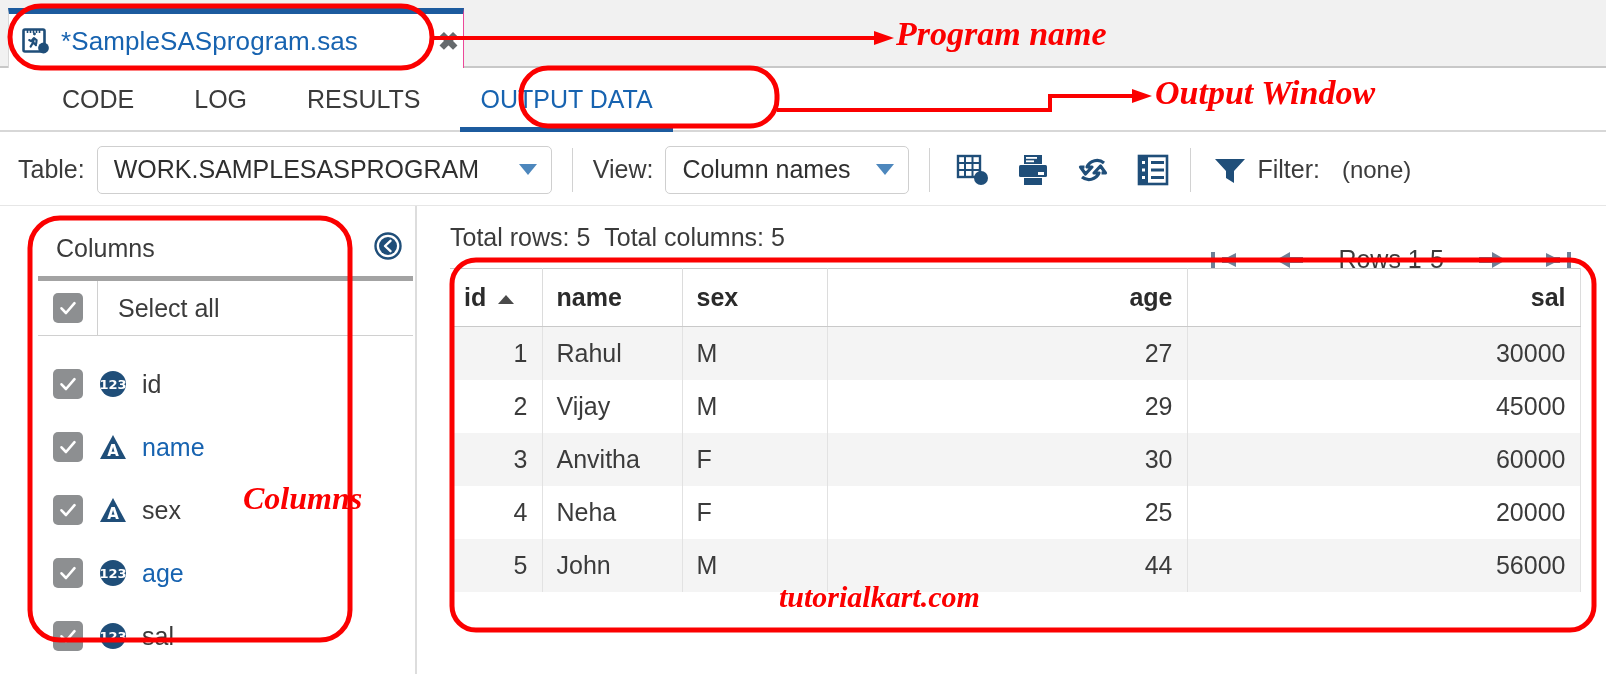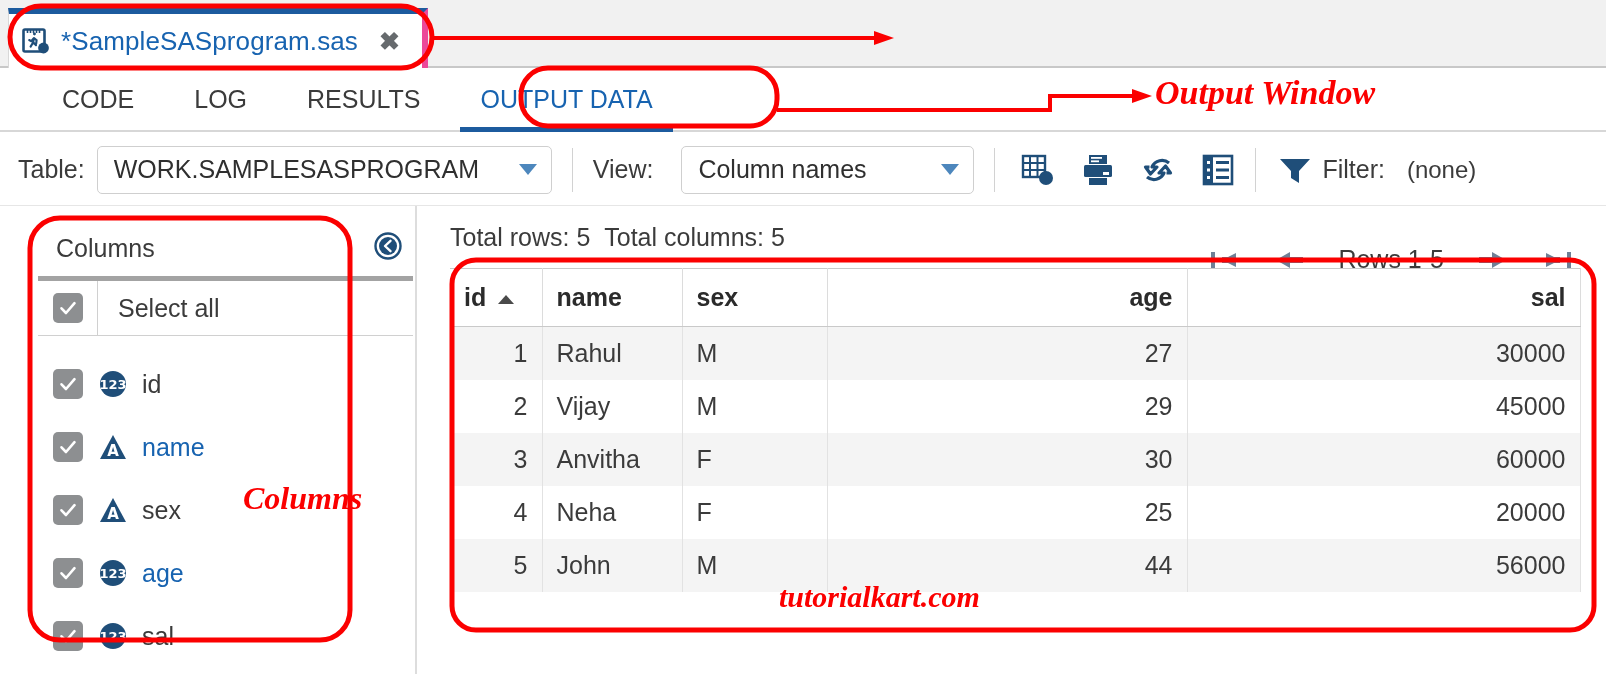--- a/index.html
+++ b/index.html
@@ -13,27 +13,27 @@
     position:relative;
   }
 
   
   #tabstrip{
     position:absolute; left:0; top:0; width:1606px; height:68px;
     background:#f1f1f1;
     border-bottom:2px solid #c8c8c8;
   }
   #program-tab{
-    position:absolute; left:8px; top:8px; width:420px; height:60px;
+    position:absolute; left:8px; top:8px; width:456px; height:60px;
     background:#ffffff;
     border-top:6px solid #1c5b9e;
     border-left:1px solid #d8d8d8;
-    border-right:6px solid #ec4899;
+    border-right:1px solid #ec4899;
     display:flex; align-items:center; gap:10px;
-    padding:0 18px 0 12px;
+    padding:0 0 0 12px;
   }
   #program-tab .tab-title{
     font-size:26px; color:#1763b0; white-space:nowrap;
     letter-spacing:.1px;
   }
   #tab-close{
     margin-left:auto; font-size:25px; font-weight:bold; color:#666a6d;
     line-height:1; cursor:pointer; padding:0 4px;
   }
   .sas-icon{ width:30px; height:30px; flex:0 0 30px; }
@@ -63,21 +63,21 @@
     padding-left:18px;
     border-bottom:1px solid #e6e6e6;
   }
   .tb-label{ font-size:25px; color:#3b3b3b; margin-right:12px; white-space:nowrap; }
   .combo{
     height:48px; border:1px solid #cfcfcf; border-radius:5px; background:#fff;
     display:flex; align-items:center; padding:0 14px 0 16px;
     font-size:25px; color:#2f2f2f; white-space:nowrap;
   }
   #table-combo{ width:455px;text-align:center; }
-  #view-combo{ width:293px; margin-left:16px; }
+  #view-combo{ width:244px; margin-left:0; }
   .caret{
     width:0;height:0;margin-left:auto;
     border-left:9px solid transparent;border-right:9px solid transparent;
     border-top:11px solid #4d87bd;
   }
   .tb-sep{ width:1px; height:44px; background:#d2d2d2; margin:0 20px; }
   .tb-icons{ display:flex; align-items:center; gap:26px; margin-left:6px; }
   .tb-ico{ width:34px;height:34px; cursor:pointer; }
   #filter-group{ display:flex; align-items:center; gap:10px; margin-left:2px; }
   #filter-label{ font-size:25px; color:#3b3b3b; }
@@ -468,16 +468,17 @@
     <rect x="521" y="68" width="256" height="58" rx="27" ry="27" fill="none" stroke="#fb0000" stroke-width="5"></rect>
 
     <path d="M777 110 L1050 110 L1050 96 L1140 96" stroke="#fb0000" stroke-width="4" fill="none"></path>
     <path d="M1152 96 L1132 89 L1132 103 Z" fill="#fb0000"></path>
 
     <rect x="30" y="218" width="320" height="422" rx="30" ry="30" fill="none" stroke="#fb0000" stroke-width="5"></rect>
 
     <rect x="452" y="260" width="1142" height="370" rx="24" ry="24" fill="none" stroke="#fb0000" stroke-width="5"></rect>
   </svg>
 
+  <div class="anno-text" id="anno-program">Program name</div>
   <div class="anno-text" id="anno-output">Output Window</div>
   <div class="anno-text" id="anno-columns">Columns</div>
   <div class="anno-text" id="anno-site">tutorialkart.com</div>
 </div>
 
 </body></html>

